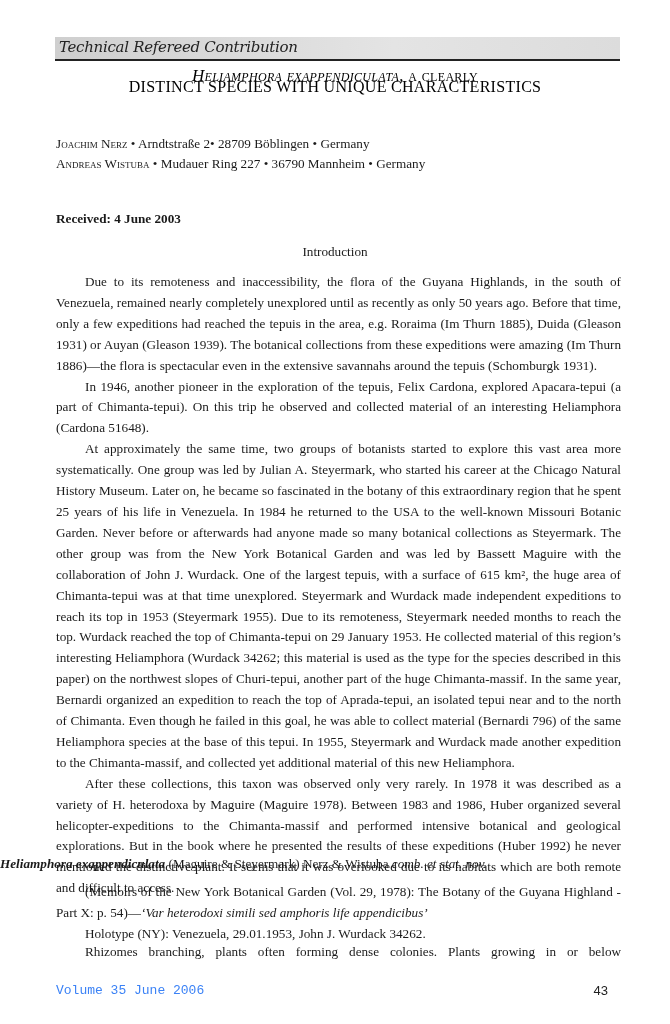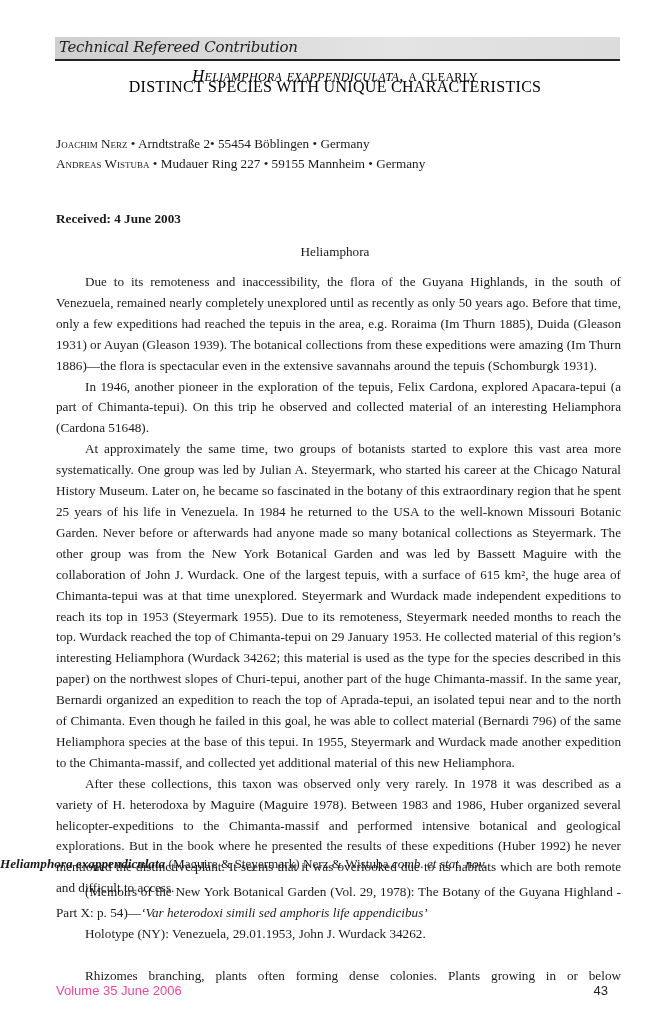--- a/index.html
+++ b/index.html
@@ -36,51 +36,51 @@
     }
     .para { text-align: justify; text-indent: 29px; margin: 0; }
     .intro { top: 272px; line-height: 20.9px; }
     .species-heading {
       position: absolute; top: 856px; left: 0; width: 670px; text-align: left;
       font-family: "Liberation Serif", serif; font-size: 13.2px;
     }
     .species-heading b { font-style: italic; }
     .memoirs { top: 882px; line-height: 20.8px; }
     .holotype { text-indent: 29px; }
-    .rhizomes { top: 943px; margin-top: 24px; }
+    .rhizomes { top: 943px; }
     .footer-left {
       position: absolute; left: 56px; top: 983px;
-      font-family: Liberation Sans, sans-serif; font-size: 13px; color: #ec4899;
+      font-family: Liberation Mono, monospace; font-size: 13px; color: #3b82f6;
     }
     .footer-right {
       position: absolute; right: 52px; top: 983px;
       font-family: "Liberation Sans", sans-serif; font-size: 13px; color: #222;
     }
   </style>
 </head>
 <body>
 
 <div class="page">
 
   <div class="header-bar">
     <span>Technical Refereed Contribution</span>
   </div>
 
   <div class="title1"><span class="sc it">Heliamphora exappendiculata</span><span class="sc">, a clearly</span></div>
   <div class="title2">DISTINCT SPECIES WITH UNIQUE CHARACTERISTICS</div>
 
   <div class="body-text author">
-    <div><span class="sc">Joachim Nerz</span><span> • Arndtstraße 2• 55454 Böblingen • Germany</span></div>
-    <div><span class="sc">Andreas Wistuba</span><span> • Mudauer Ring 227 • 59155 Mannheim • Germany</span></div>
+    <div><span class="sc">Joachim Nerz</span><span> • Arndtstraße 2• 28709 Böblingen • Germany</span></div>
+    <div><span class="sc">Andreas Wistuba</span><span> • Mudauer Ring 227 • 36790 Mannheim • Germany</span></div>
   </div>
 
 
   <div class="body-text received">Received: 4 June 2003</div>
 
-  <div class="intro-heading">Heliamphora</div>
+  <div class="intro-heading">Introduction</div>
 
   <div class="body-text intro">
     <p class="para">Due to its remoteness and inaccessibility, the flora of the Guyana Highlands, in the south of Venezuela, remained nearly completely unexplored until as recently as only 50 years ago. Before that time, only a few expeditions had reached the tepuis in the area, e.g. Roraima (Im Thurn 1885), Duida (Gleason 1931) or Auyan (Gleason 1939). The botanical collections from these expeditions were amazing (Im Thurn 1886)—the flora is spectacular even in the extensive savannahs around the tepuis (Schomburgk 1931).</p>
     <p class="para">In 1946, another pioneer in the exploration of the tepuis, Felix Cardona, explored Apacara-tepui (a part of Chimanta-tepui). On this trip he observed and collected material of an interesting Heliamphora (Cardona 51648).</p>
     <p class="para">At approximately the same time, two groups of botanists started to explore this vast area more systematically. One group was led by Julian A. Steyermark, who started his career at the Chicago Natural History Museum. Later on, he became so fascinated in the botany of this extraordinary region that he spent 25 years of his life in Venezuela. In 1984 he returned to the USA to the well-known Missouri Botanic Garden. Never before or afterwards had anyone made so many botanical collections as Steyermark. The other group was from the New York Botanical Garden and was led by Bassett Maguire with the collaboration of John J. Wurdack. One of the largest tepuis, with a surface of 615 km², the huge area of Chimanta-tepui was at that time unexplored. Steyermark and Wurdack made independent expeditions to reach its top in 1953 (Steyermark 1955). Due to its remoteness, Steyermark needed months to reach the top. Wurdack reached the top of Chimanta-tepui on 29 January 1953. He collected material of this region’s interesting Heliamphora (Wurdack 34262; this material is used as the type for the species described in this paper) on the northwest slopes of Churi-tepui, another part of the huge Chimanta-massif. In the same year, Bernardi organized an expedition to reach the top of Aprada-tepui, an isolated tepui near and to the north of Chimanta. Even though he failed in this goal, he was able to collect material (Bernardi 796) of the same Heliamphora species at the base of this tepui. In 1955, Steyermark and Wurdack made another expedition to the Chimanta-massif, and collected yet additional material of this new Heliamphora.</p>
     <p class="para">After these collections, this taxon was observed only very rarely. In 1978 it was described as a variety of H. heterodoxa by Maguire (Maguire 1978). Between 1983 and 1986, Huber organized several helicopter-expeditions to the Chimanta-massif and performed intensive botanical and geological explorations. But in the book where he presented the results of these expeditions (Huber 1992) he never mentioned the distinctive plant. It seems that it was overlooked due to its habitats which are both remote and difficult to access.</p>
   </div>
 
   <div class="species-heading"><b>Heliamphora exappendiculata</b><span> (Maguire &amp; Steyermark) Nerz &amp; Wistuba </span><span class="it">comb. et stat. nov.</span></div>
 

